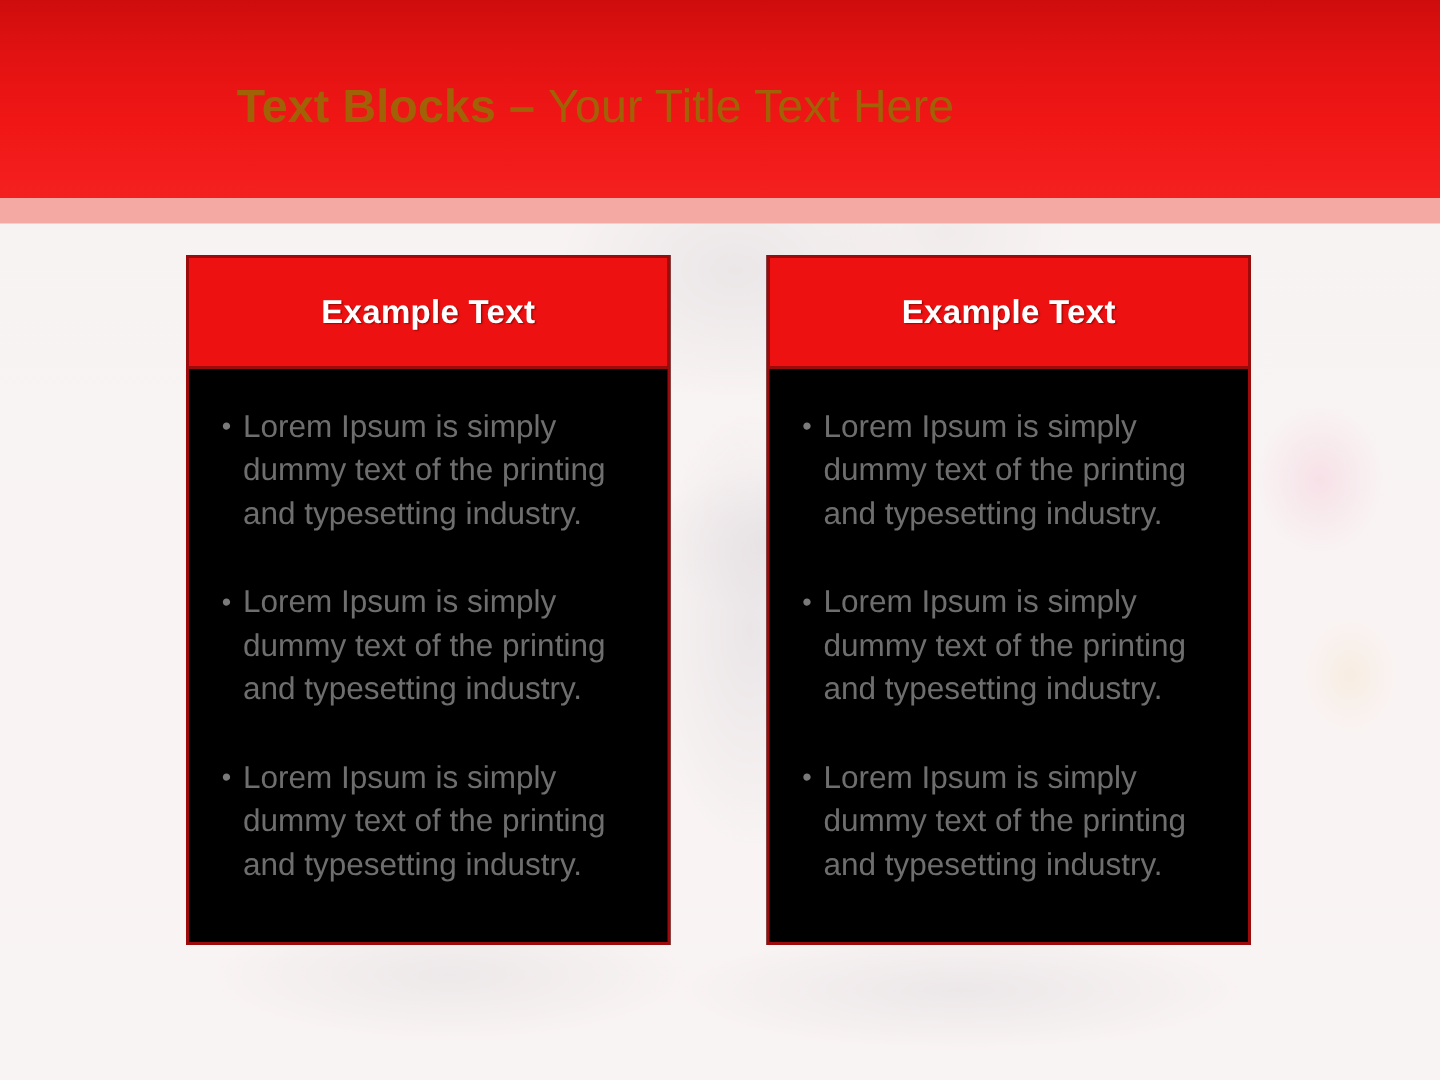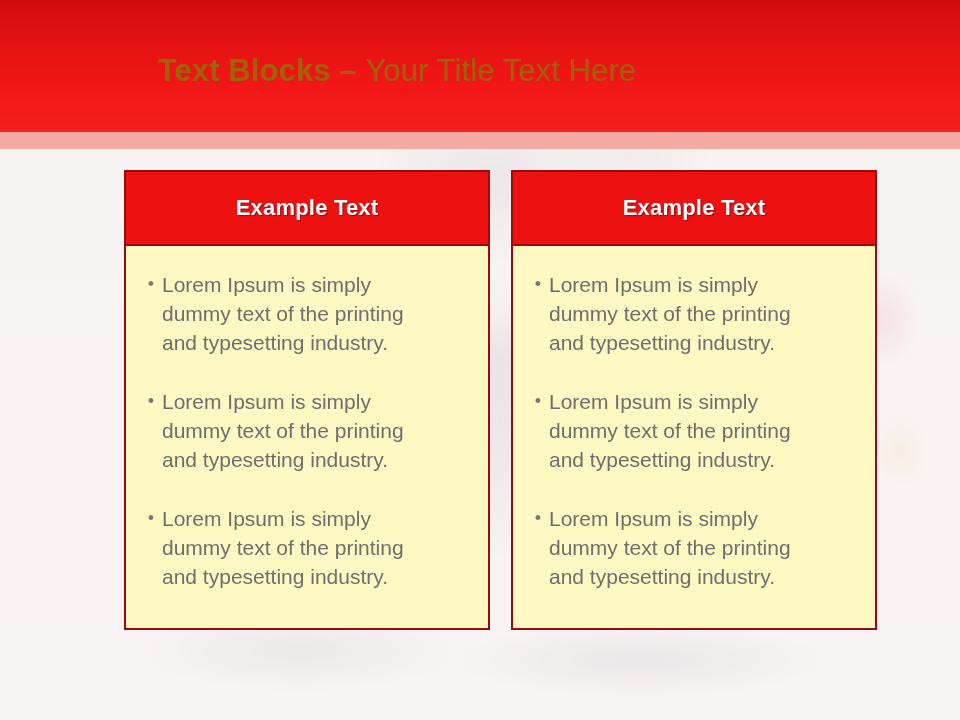--- a/index.html
+++ b/index.html
@@ -83,24 +83,24 @@
   .slide-title .t-strong {
     font-weight: bold;
   }
   .slide-title .t-light {
     font-weight: normal;
   }
 
   
   .block {
     position: absolute;
-    width: 366px;
+    width: 323px;
     border: 2px solid #9c0b0b;
     box-sizing: border-box;
-    background: #fef9c3;
+    background: #000000;
   }
   .block-left  { left: 124px; top: 170px; height: 460px; }
   .block-right { left: 511px; top: 170px; height: 460px; }
 
   .block-header {
     height: 74px;
     background: #ee1111;
     border-bottom: 2px solid #9c0b0b;
     display: flex;
     align-items: center;

